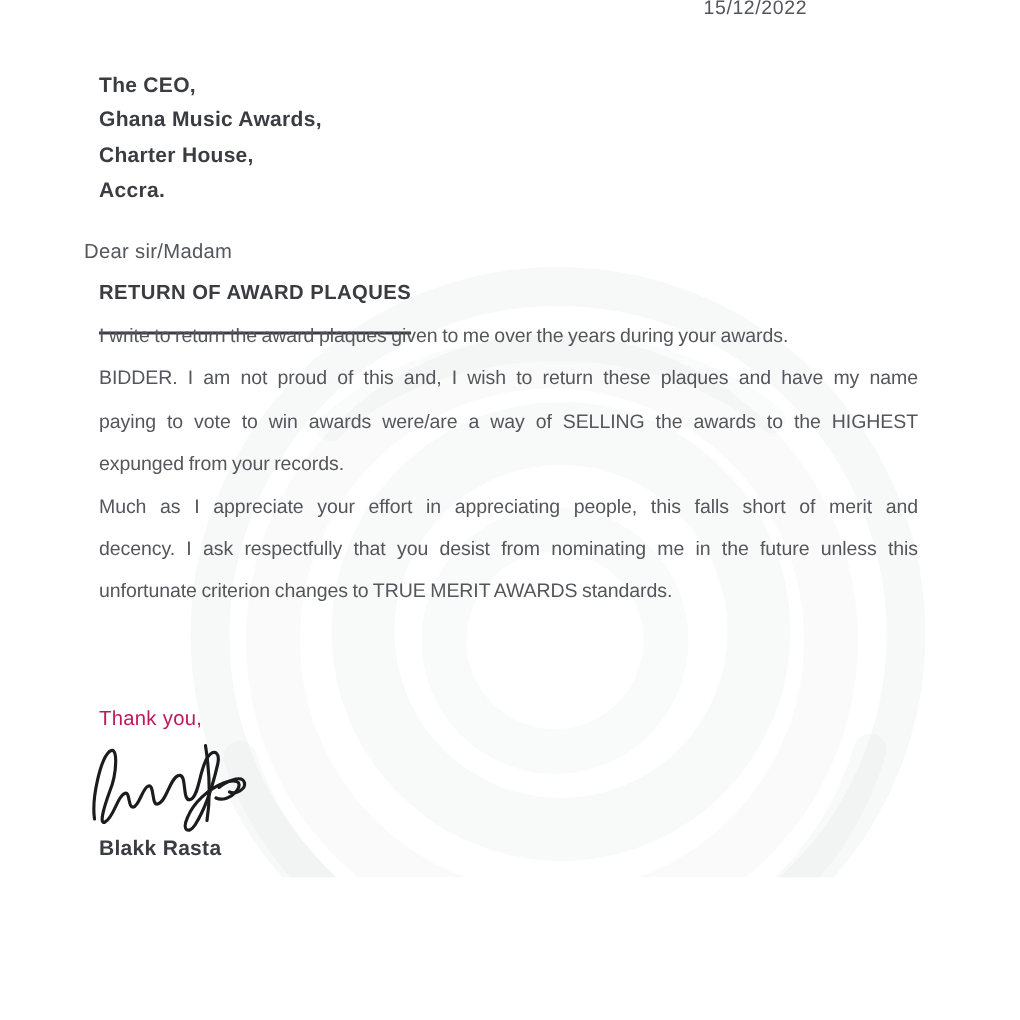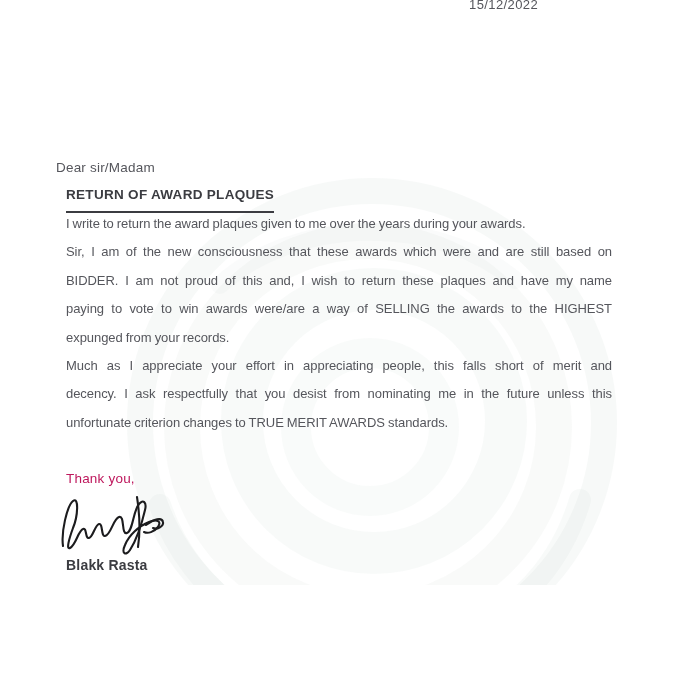--- a/index.html
+++ b/index.html
@@ -26,21 +26,21 @@
   }
   .salutation{
     position:absolute;top:160px;left:56px;
     font-size:13.5px;color:#55565c;letter-spacing:.2px;
   }
   .subject{
     position:absolute;top:187px;left:66px;
     font-size:13.5px;font-weight:bold;color:#3b3c41;letter-spacing:.3px;
   }
   .subject span{
-    display:inline-block;border-bottom:2px solid #3b3c41;padding-bottom:9px;text-align:center;
+    display:inline-block;border-bottom:2px solid #3b3c41;padding-bottom:19px;text-align:center;
   }
   .body{
     position:absolute;top:210px;left:66px;width:546px;
     font-size:13px;line-height:28.4px;color:#55565c;
     letter-spacing:-.05px;word-spacing:-.5px;
   }
   .ln{text-align:justify;text-align-last:justify;}
   .ln-end{text-align:right;text-align-last:left;}
   .closing{
     position:absolute;top:471px;left:66px;
@@ -65,30 +65,35 @@
       <circle cx="268" cy="262" r="186" stroke-width="36" opacity="0.13"></circle>
       <circle cx="274" cy="256" r="132" stroke-width="42" opacity="0.15"></circle>
       <circle cx="270" cy="262" r="74" stroke-width="30" opacity="0.12"></circle>
       <path d="M60,340 C90,430 180,495 290,488 C380,482 455,420 480,335" stroke-width="22" opacity="0.14"></path>
       <path d="M120,120 C190,55 330,45 415,115" stroke-width="18" opacity="0.10"></path>
     </g>
   </svg>
 
   <div class="date">15/12/2022</div>
 
+  <div class="recipient">
+    <div>The CEO,</div>
+    <div>Ghana Music Awards,</div>
+    <div>Charter House,</div>
+    <div>Accra.</div>
+  </div>
 
   <div class="salutation">Dear sir/Madam</div>
 
   <div class="subject">
     <span>RETURN OF AWARD PLAQUES</span>
   </div>
 
   <div class="body">
     <div class="ln-end">I write to return the award plaques given to me over the years during your awards.</div>
-    <div class="ln">Sir, I am of the new consciousness that these awards which were and are still based on</div>
     <div class="ln">BIDDER. I am not proud of this and, I wish to return these plaques and have my name</div>
     <div class="ln">paying to vote to win awards were/are a way of SELLING the awards to the HIGHEST</div>
     <div class="ln-end">expunged from your records.</div>
     <div class="ln">Much as I appreciate your effort in appreciating people, this falls short of merit and</div>
     <div class="ln">decency. I ask respectfully that you desist from nominating me in the future unless this</div>
     <div class="ln-end">unfortunate criterion changes to TRUE MERIT AWARDS standards.</div>
   </div>
 
   <div class="closing">Thank you,</div>
 

